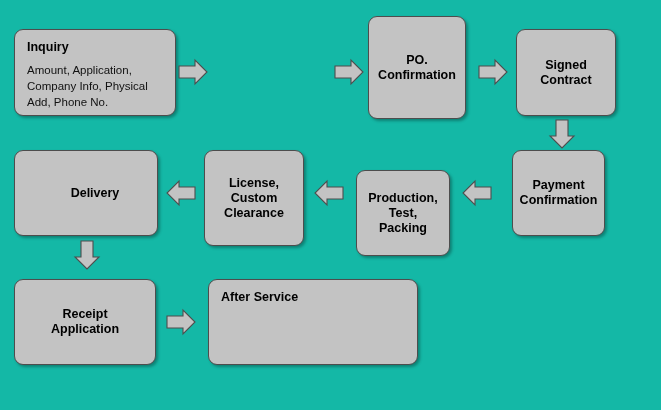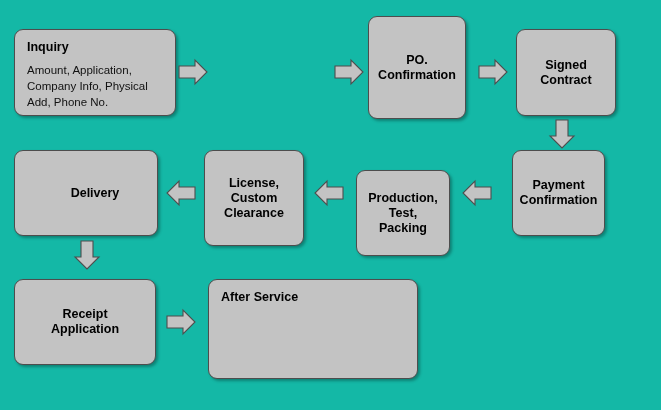--- a/index.html
+++ b/index.html
@@ -161,17 +161,17 @@
     <div class="node-title">Receipt
 Application</div>
   </div>
 
   <div class="arrow" style="left:166px; top:308px; width:30px; height:28px;">
     <svg width="30" height="28" viewBox="0 0 30 28" aria-hidden="true">
       <path class="shaft" d="M1,8 L17,8 L17,2 L29,14 L17,26 L17,20 L1,20 Z"></path>
     </svg>
   </div>
 
-  <div class="node left" style="left:208px; top:279px; width:210px; height:100px;">
+  <div class="node left" style="left:208px; top:279px; width:210px; height:86px;">
     <div class="node-title">After Service</div>
   </div>
 
 </div>
 
 </body></html>

